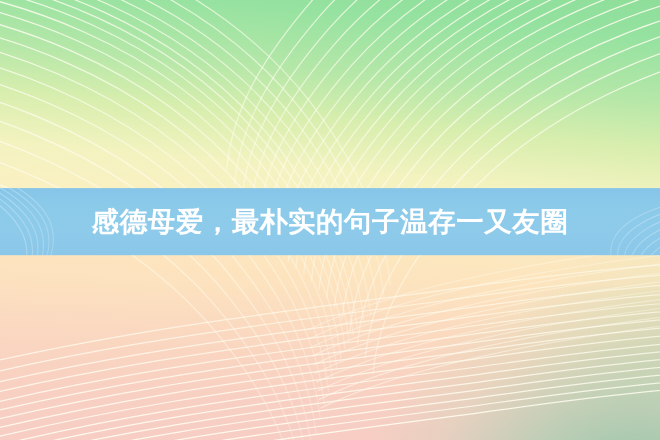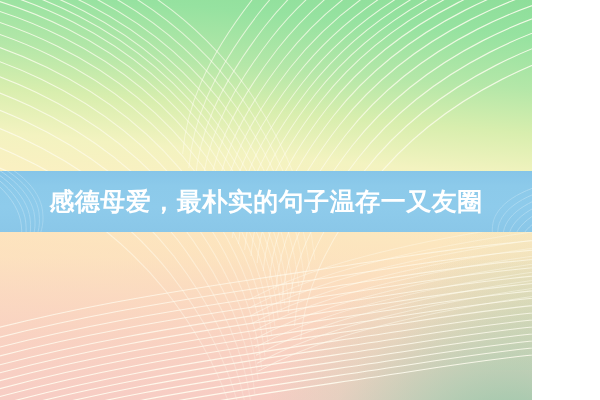--- a/index.html
+++ b/index.html
@@ -3,21 +3,21 @@
 <meta charset="utf-8">
 <style>
   html, body {
     margin: 0;
     padding: 0;
     background: #ffffff;
   }
 
   #poster {
     position: relative;
-    width: 532px;
+    width: 600px;
     height: 400px;
     overflow: hidden;
     font-family: "DejaVu Sans", "Liberation Sans", sans-serif;
   }
 
   
   .bg-base {
     position: absolute;
     inset: 0;
     background:

